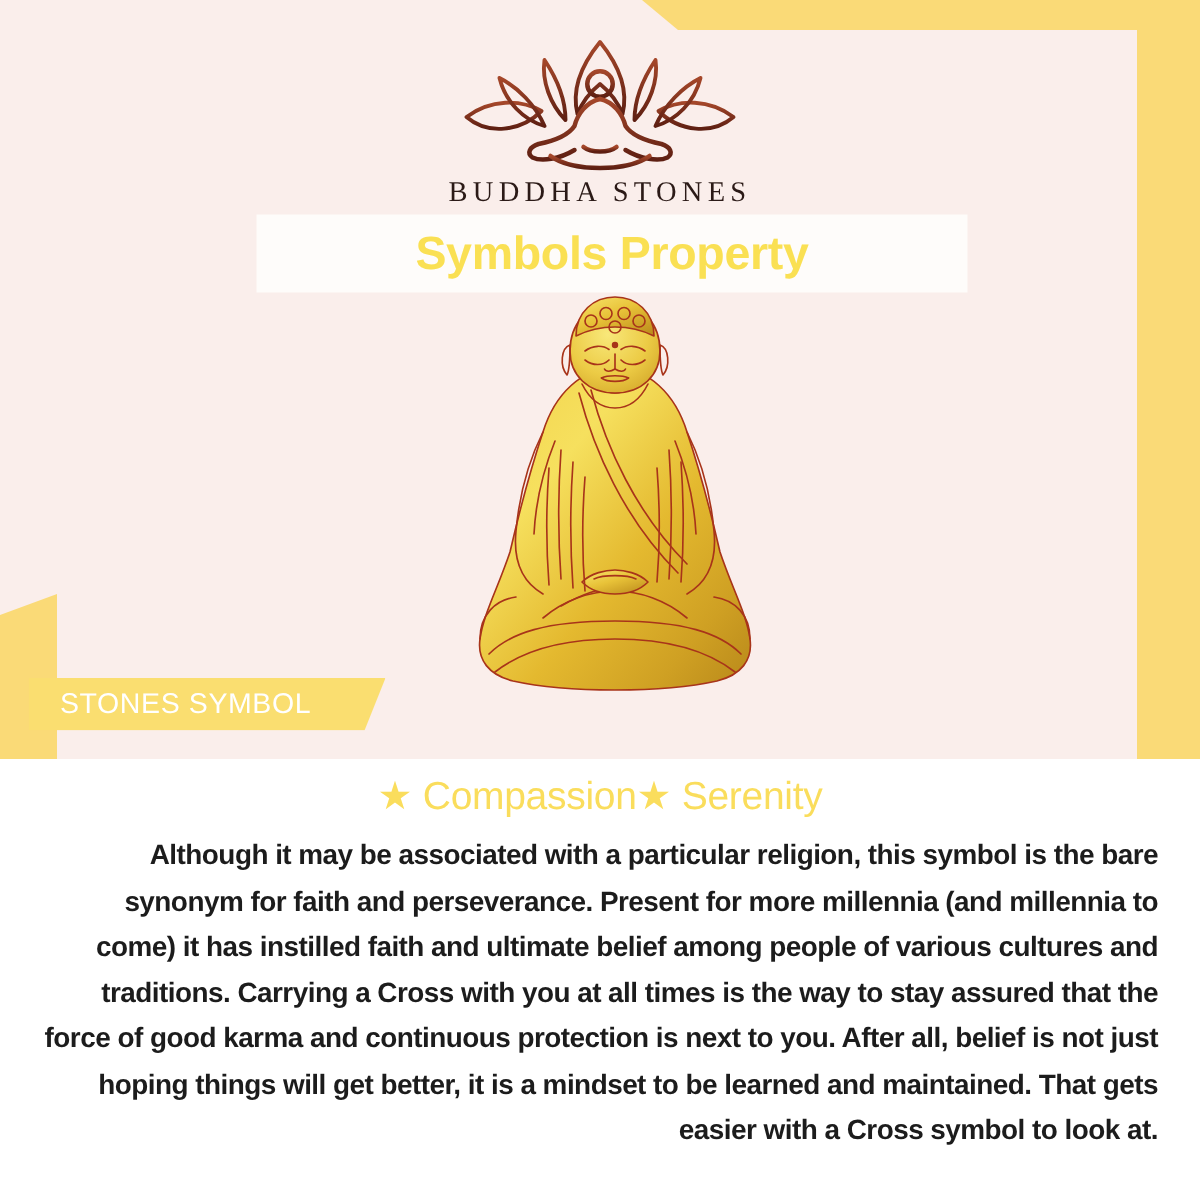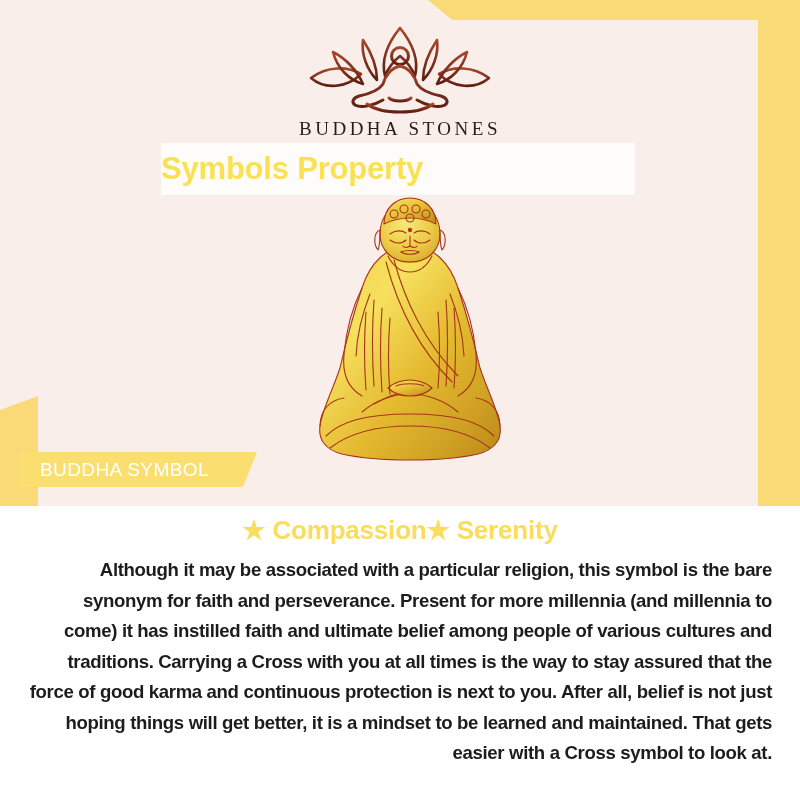--- a/index.html
+++ b/index.html
@@ -70,25 +70,26 @@
     font-family: "Liberation Serif", serif;
     font-size: 19px;
     letter-spacing: 3.5px;
     color: #2b1a17;
     font-weight: 400;
   }
 
   
   .title-band {
     position: absolute;
-    left: 161px; top: 143px;
+    left: 171px; top: 143px;
     width: 474px; height: 52px;
     background: #fefcfa;
     display: flex;
     align-items: center;
+    justify-content: center;
   }
   .title-text {
     font-size: 31px;
     font-weight: bold;
     color: #fae053;
     letter-spacing: -0.2px;
     font-family: "Liberation Sans", sans-serif;
   }
 
   
@@ -121,21 +122,21 @@
   .content {
     position: absolute;
     left: 0; top: 506px;
     width: 800px; height: 294px;
     background: #ffffff;
   }
   .headline {
     margin-top: 9px;
     text-align: center;
     font-size: 26px;
-    font-weight: bold;
+    font-weight: normal;
     color: #fadd5c;
     font-family: "Liberation Sans", sans-serif;
     letter-spacing: -0.2px;
   }
 
   .body-copy {
     margin: 9px 28px 0 28px;
     font-size: 18.6px;
     line-height: 30.5px;
     color: #1c1c1c;
@@ -290,21 +291,21 @@
         <path d="M101 56 C105 54 115 54 119 56"></path>
         <path d="M101 56 C105 59 115 59 119 56"></path>
 
         <path d="M80 34 C74 36 73 48 78 54 C80 50 80 42 80 34 Z"></path>
         <path d="M140 34 C146 36 147 48 142 54 C140 50 140 42 140 34 Z"></path>
       </g>
     </svg>
   </div>
 
   <div class="symbol-banner">
-    <span class="symbol-banner-text">BUDDHA SYMBOL</span>
+    <span class="symbol-banner-text">STONES SYMBOL</span>
   </div>
 
   <div class="content">
     <div class="headline">★ Compassion★ Serenity</div>
     <p class="body-copy">Although it may be associated with a particular religion, this symbol is the bare synonym for faith and perseverance. Present for more millennia (and millennia to come) it has instilled faith and ultimate belief among people of various cultures and traditions. Carrying a Cross with you at all times is the way to stay assured that the force of good karma and continuous protection is next to you. After all, belief is not just hoping things will get better, it is a mindset to be learned and maintained. That gets easier with a Cross symbol to look at.</p>
   </div>
 
 </div>
 
 </body></html>

